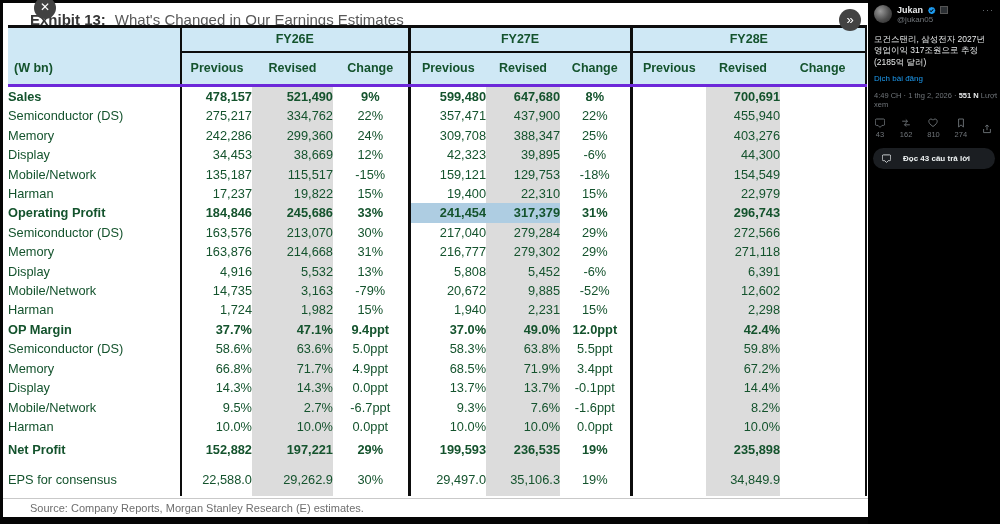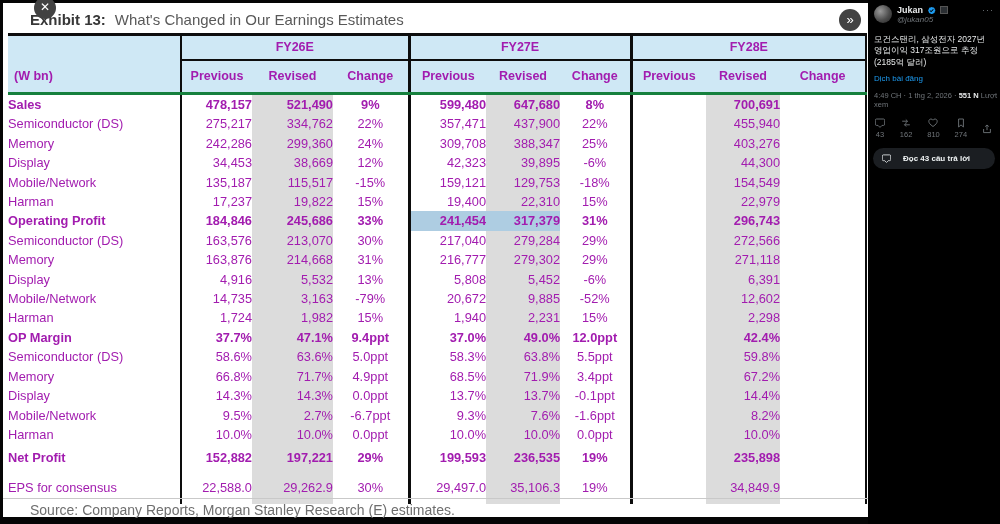--- a/index.html
+++ b/index.html
@@ -23,72 +23,72 @@
   .circle-btn {
     position:absolute; width:22px; height:22px; border-radius:50%;
     background:#424242; color:#ffffff; text-align:center; line-height:21px;
     font-size:12px; cursor:pointer; z-index:5;
   }
   .btn-close { left:31px; top:-6px; }
   .btn-next  { left:836px; top:6px; font-size:13px; }
 
   
   table.est {
-    position:absolute; left:5px; top:30px; width:858px;
+    position:absolute; left:5px; top:22px; width:858px;
     border-collapse:collapse; table-layout:fixed;
-    font-size:12.8px; color:#a21caf;
+    font-size:12.8px; color:#14532d;
   }
   table.est th, table.est td { padding:0; overflow:hidden; white-space:nowrap; }
 
   thead th { background:#cfe8f5; font-weight:bold; border-top:3px solid #0d0d0d; }
   tr.grp th { height:25px; font-size:12.5px; border-bottom:2px solid #0d0d0d; }
   tr.grp th.nb { border-bottom:none; }
   tr.cols th { height:34px; font-size:12.5px; text-align:center; border-top:none;
-               border-bottom:3px solid #15803d; }
+               border-bottom:3px solid #6d28d9; }
   tr.cols th.unit { text-align:left; padding-left:6px; vertical-align:middle; }
 
   tbody td { height:19.4px; line-height:19.4px; }
   tbody tr.bold td { font-weight:bold; }
   tbody tr.tall td   { height:24px; line-height:28px; }
   tbody tr.taller td { height:27px; line-height:32px; }
 
   td.lbl { text-align:left; }
   .i0 { padding-left:6px; }
   .i1 { padding-left:22px; }
   .i2 { padding-left:40px; }
   td.num { text-align:right; padding-right:14px; }
   td.chg { text-align:center; }
   .gray { background:#dcdcdc; }
   .hl   { background:#aecde2; }
   .bl2 { border-left:2px solid #0d0d0d; }
   .bl3 { border-left:3px solid #0d0d0d; }
   .br2 { border-right:2px solid #0d0d0d;margin-top:20px; }
 
   .src-rule { position:absolute; left:0; right:0; top:495px; border-top:1px solid #c9c9c9; }
-  .src-text { position:absolute; left:27px; top:499px; font-size:14px; color:#6e6e6e; }
+  .src-text { position:absolute; left:27px; top:499px; font-size:11px; color:#6e6e6e; }
 
   
   .sidebar {
     position:absolute; left:868px; top:0; width:132px; height:524px;
     background:#000000; color:#e7e9ea;
   }
   .tw-header { display:flex; align-items:flex-start; padding:5px 6px 0 6px; }
   .avatar {
     width:18px; height:18px; border-radius:50%; flex:0 0 18px;
     background:radial-gradient(circle at 35% 35%, #9a9a9a 0%, #4c4c4c 55%, #222 100%);
     cursor:pointer;
   }
   .tw-names { margin-left:5px; line-height:1.15; }
   .tw-name-row { display:flex; align-items:center; gap:4px; }
   .tw-name { font-size:9px; font-weight:bold; color:#e7e9ea; cursor:pointer; }
   .badge-sq {
     width:8px; height:8px; background:#2b2f33; border:1px solid #555;
     display:inline-block;
   }
-  .tw-handle { font-size:8px; color:#71767b;font-style:italic; }
+  .tw-handle { font-size:8px; color:#71767b; }
   .tw-more { margin-left:auto; color:#71767b; font-size:9px; letter-spacing:1px; cursor:pointer; }
 
   .tw-text { padding:7px 6px 0 6px; font-size:8.5px; line-height:1.4; color:#e7e9ea; }
   .tw-text-ko { padding-top:9px; }
   .tw-translate { padding:5px 6px 0 6px; font-size:8px; color:#1d9bf0; cursor:pointer; }
 
   .tw-meta { padding:8px 0 0 6px; font-size:7.5px; color:#71767b; }
   .tw-meta .views { color:#e7e9ea; font-weight:bold; }
 
   .tw-actions {

